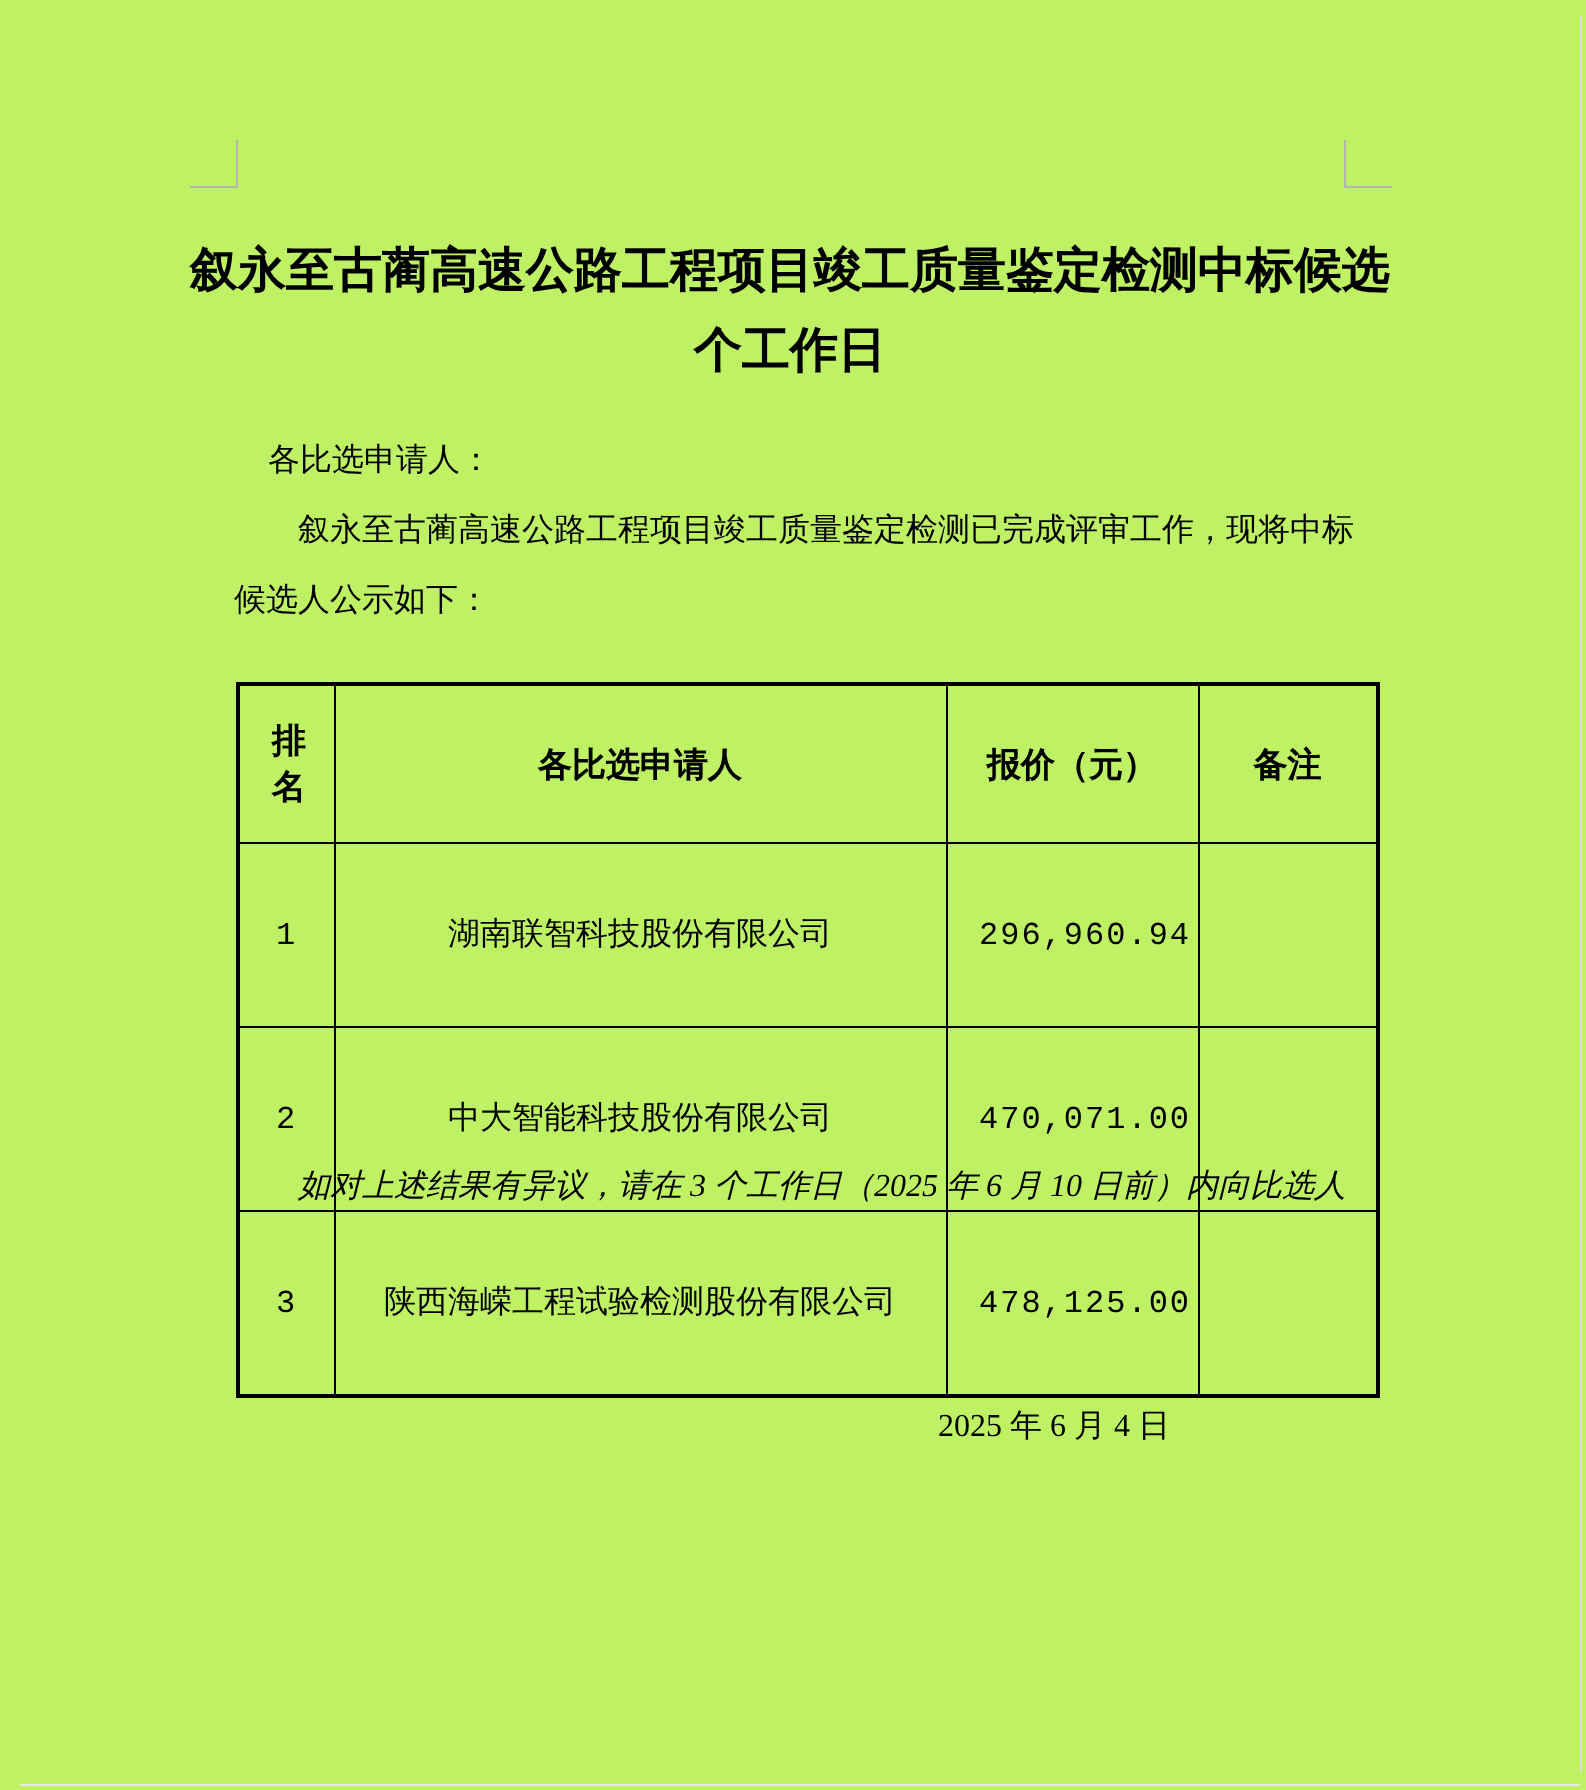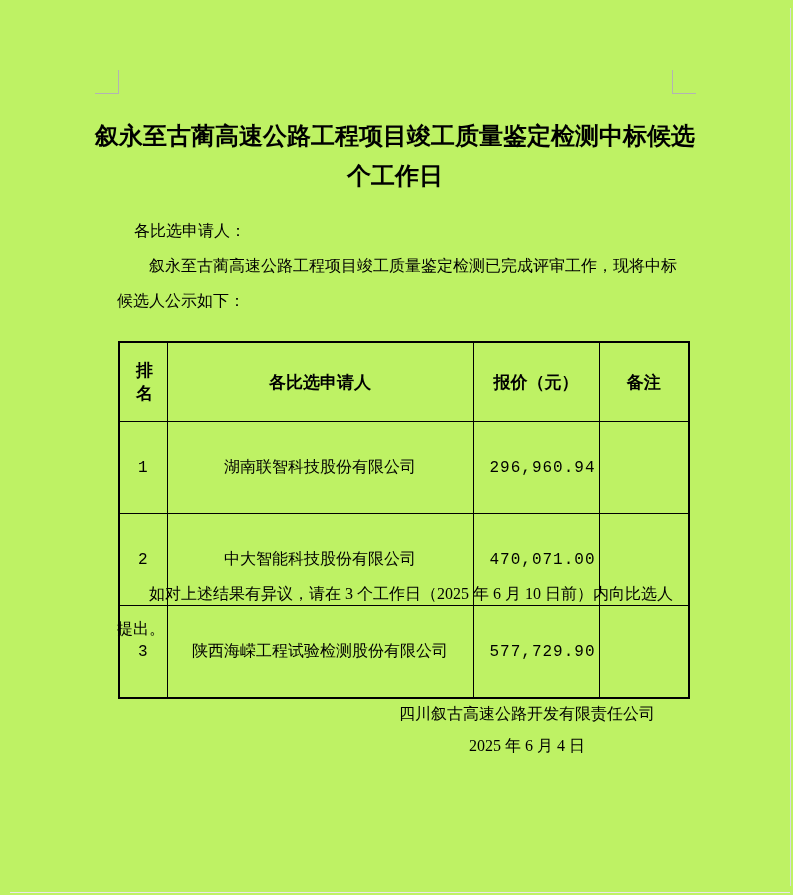--- a/index.html
+++ b/index.html
@@ -74,20 +74,21 @@
   }
   .intro {
     position: absolute;
     left: 117px; top: 248px;
     width: 566px;
   }
   .closing {
     position: absolute;
     left: 117px; top: 576px;
     width: 566px;
+    font-style: italic;
   }
   .para-line {
     display: block;
     height: 35px;
     line-height: 35px;
     white-space: nowrap;
   }
   .indent {
     padding-left: 32px;
   }
@@ -186,30 +187,28 @@
         </tr>
         <tr>
           <td class="num">2</td>
           <td>中大智能科技股份有限公司</td>
           <td class="num">470,071.00</td>
           <td></td>
         </tr>
         <tr>
           <td class="num">3</td>
           <td>陕西海嵘工程试验检测股份有限公司</td>
-          <td class="num">577,729.90</td>
+          <td class="num">478,125.00</td>
           <td></td>
         </tr>
       </tbody>
     </table>
   </div>
 
   <div class="closing bodytext">
     <span class="para-line indent">如对上述结果有异议，请在 3 个工作日（2025 年 6 月 10 日前）内向比选人</span>
-    <span class="para-line">提出。</span>
   </div>
 
   <div class="signature">
-    <span class="sig-line">四川叙古高速公路开发有限责任公司</span>
     <span class="sig-line">2025 年 6 月 4 日</span>
   </div>
 
 </div>
 
 </body></html>

